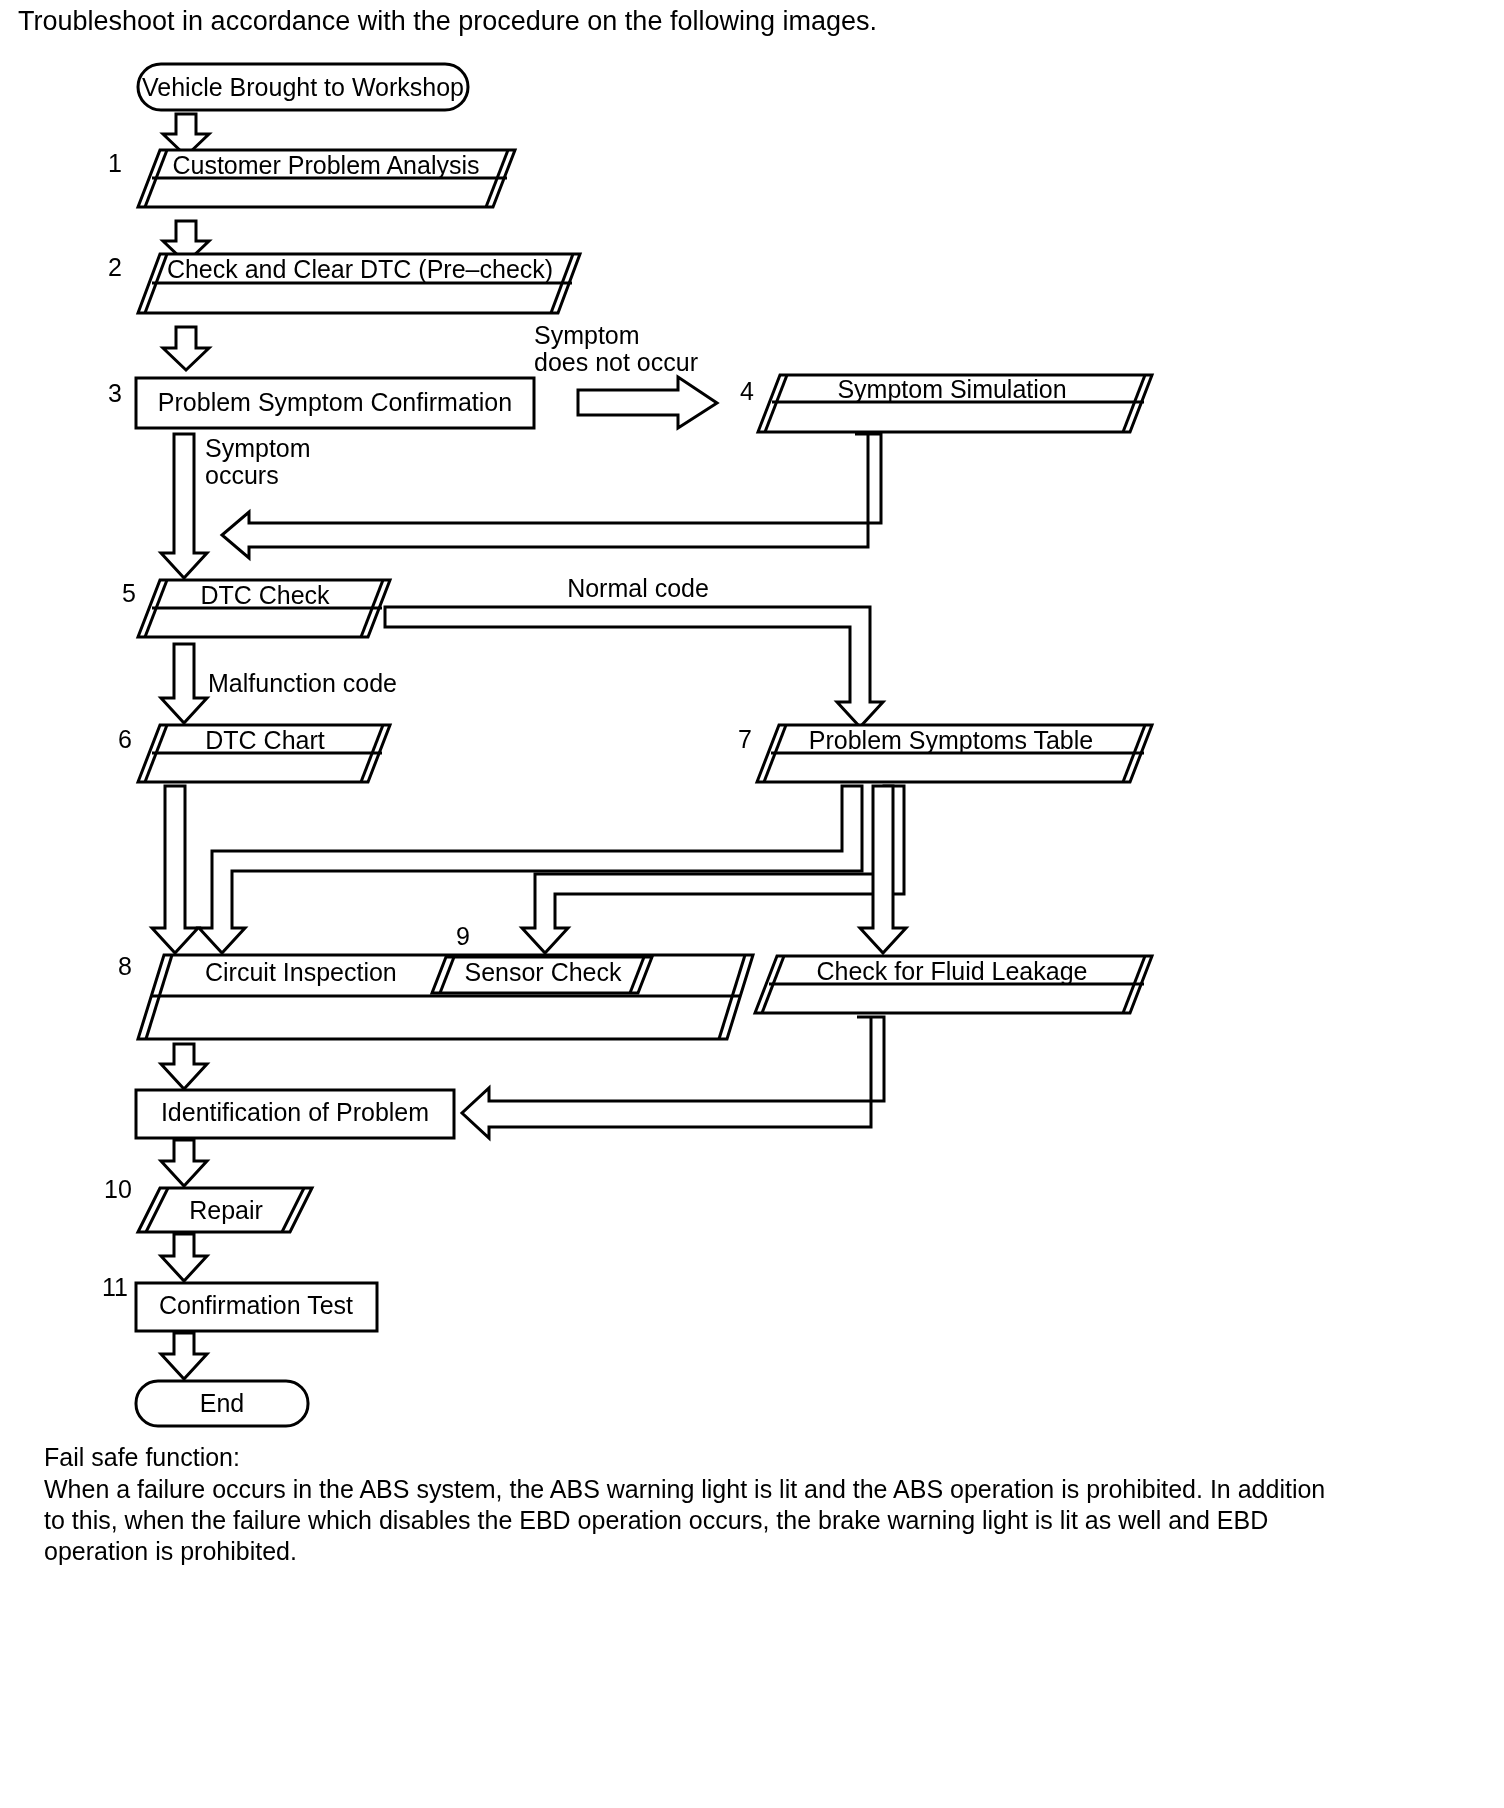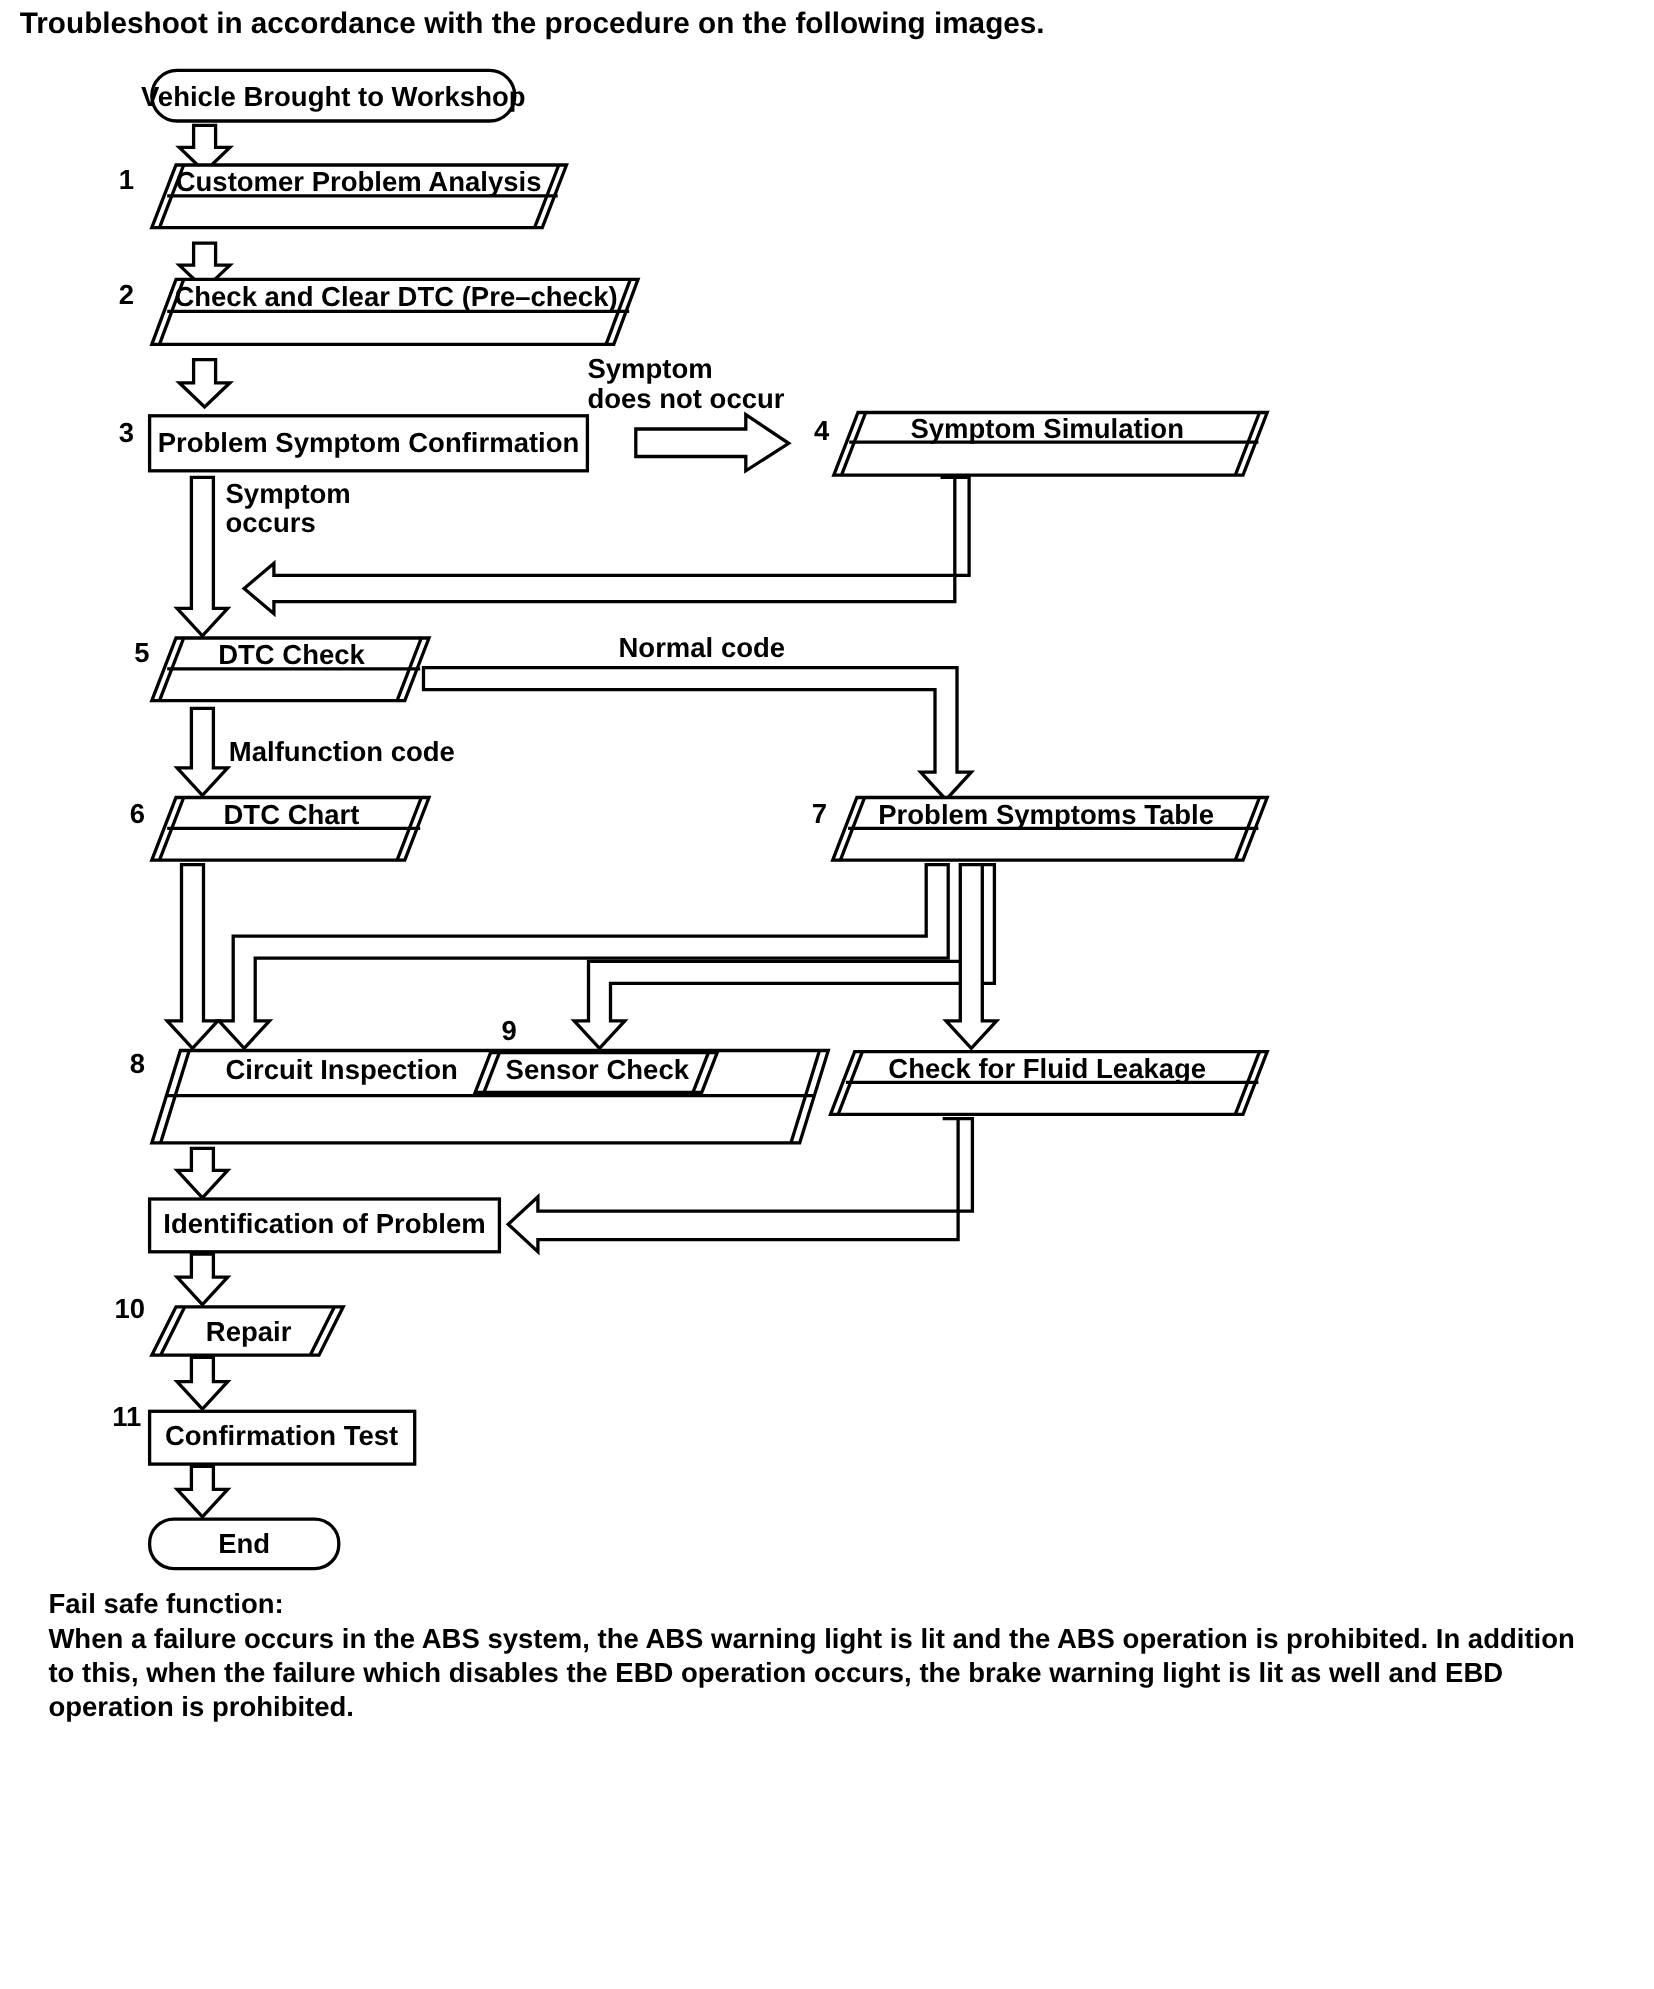--- a/index.html
+++ b/index.html
@@ -2,21 +2,21 @@
 <html><head>
 <meta charset="utf-8">
 <style>
   html,body{margin:0;padding:0;background:#ffffff;}
   body{
     width:1504px;height:1808px;
     font-family:"Liberation Sans","DejaVu Sans",sans-serif;
     color:#000;
     overflow:hidden;
   }
-  #stage{position:relative;width:1236px;height:1808px;font-weight:bold;}
+  #stage{position:relative;width:1236px;height:1808px;}
   svg#flow{position:absolute;left:0;top:0;width:1504px;height:1808px;display:block;}
   .ln{fill:none;stroke:#000;}
   .shape{fill:#fff;stroke:#000;stroke-width:3;}
   .arrow{fill:#fff;stroke:#000;stroke-width:3;stroke-linejoin:miter;}
   text{font-family:"Liberation Sans","DejaVu Sans",sans-serif;fill:#000;}
   .t-head{font-size:27px;}
   .t-node{font-size:25px;}
   .t-num{font-size:25px;}
   .t-lbl{font-size:25px;}
   .t-foot{font-size:25px;}

